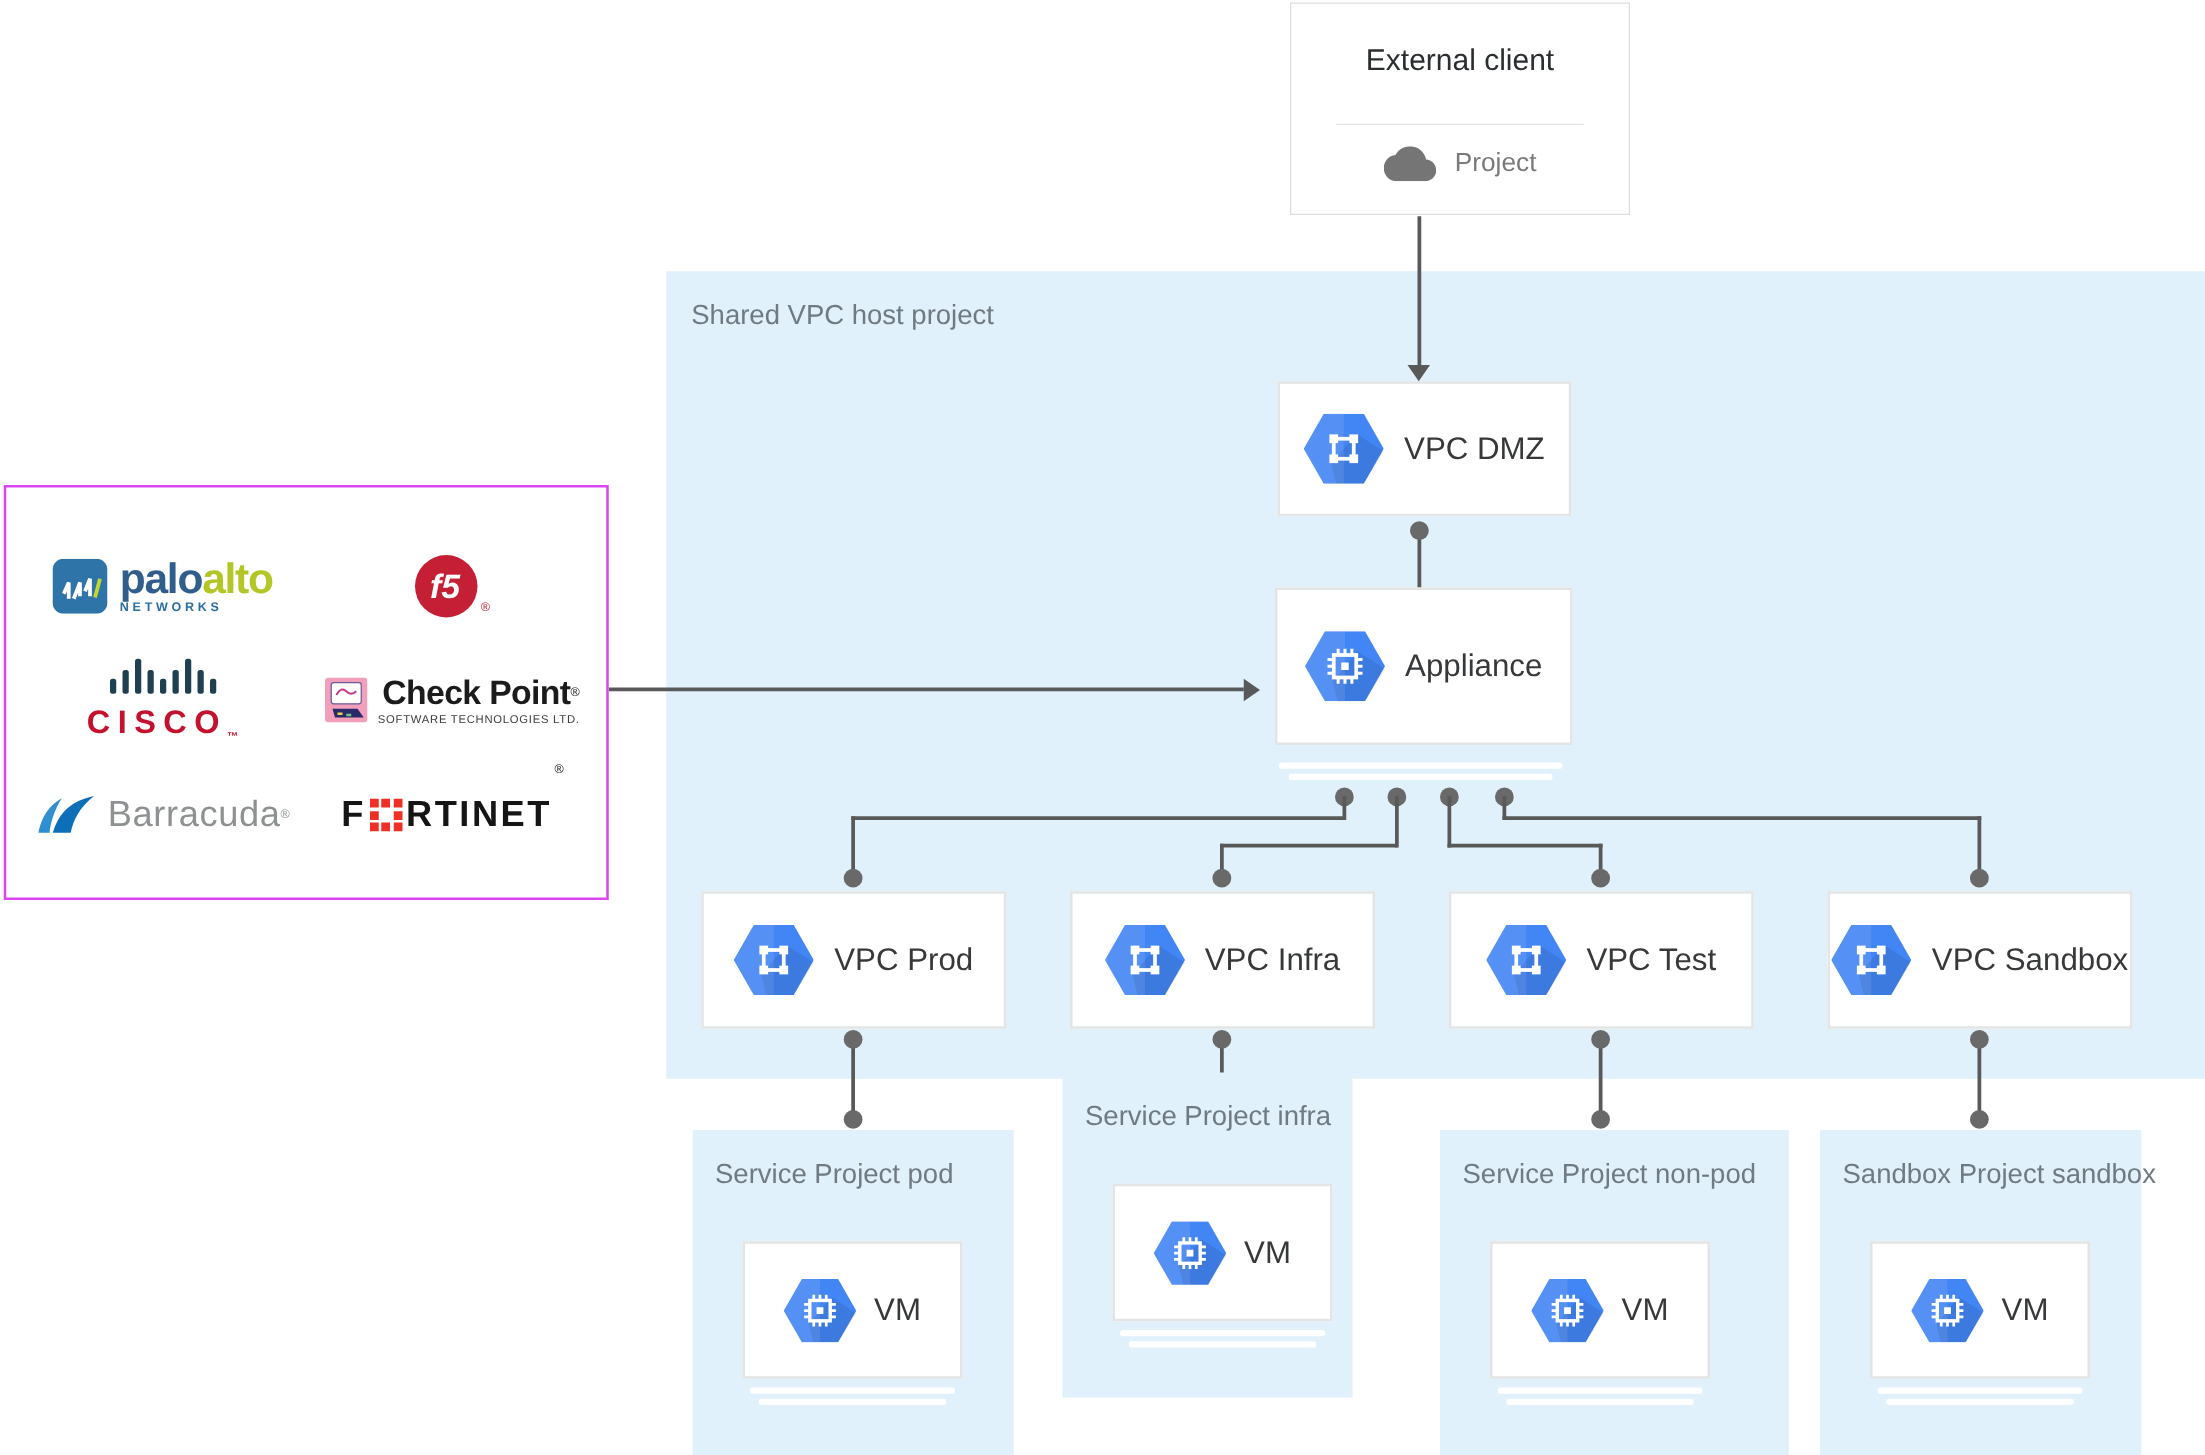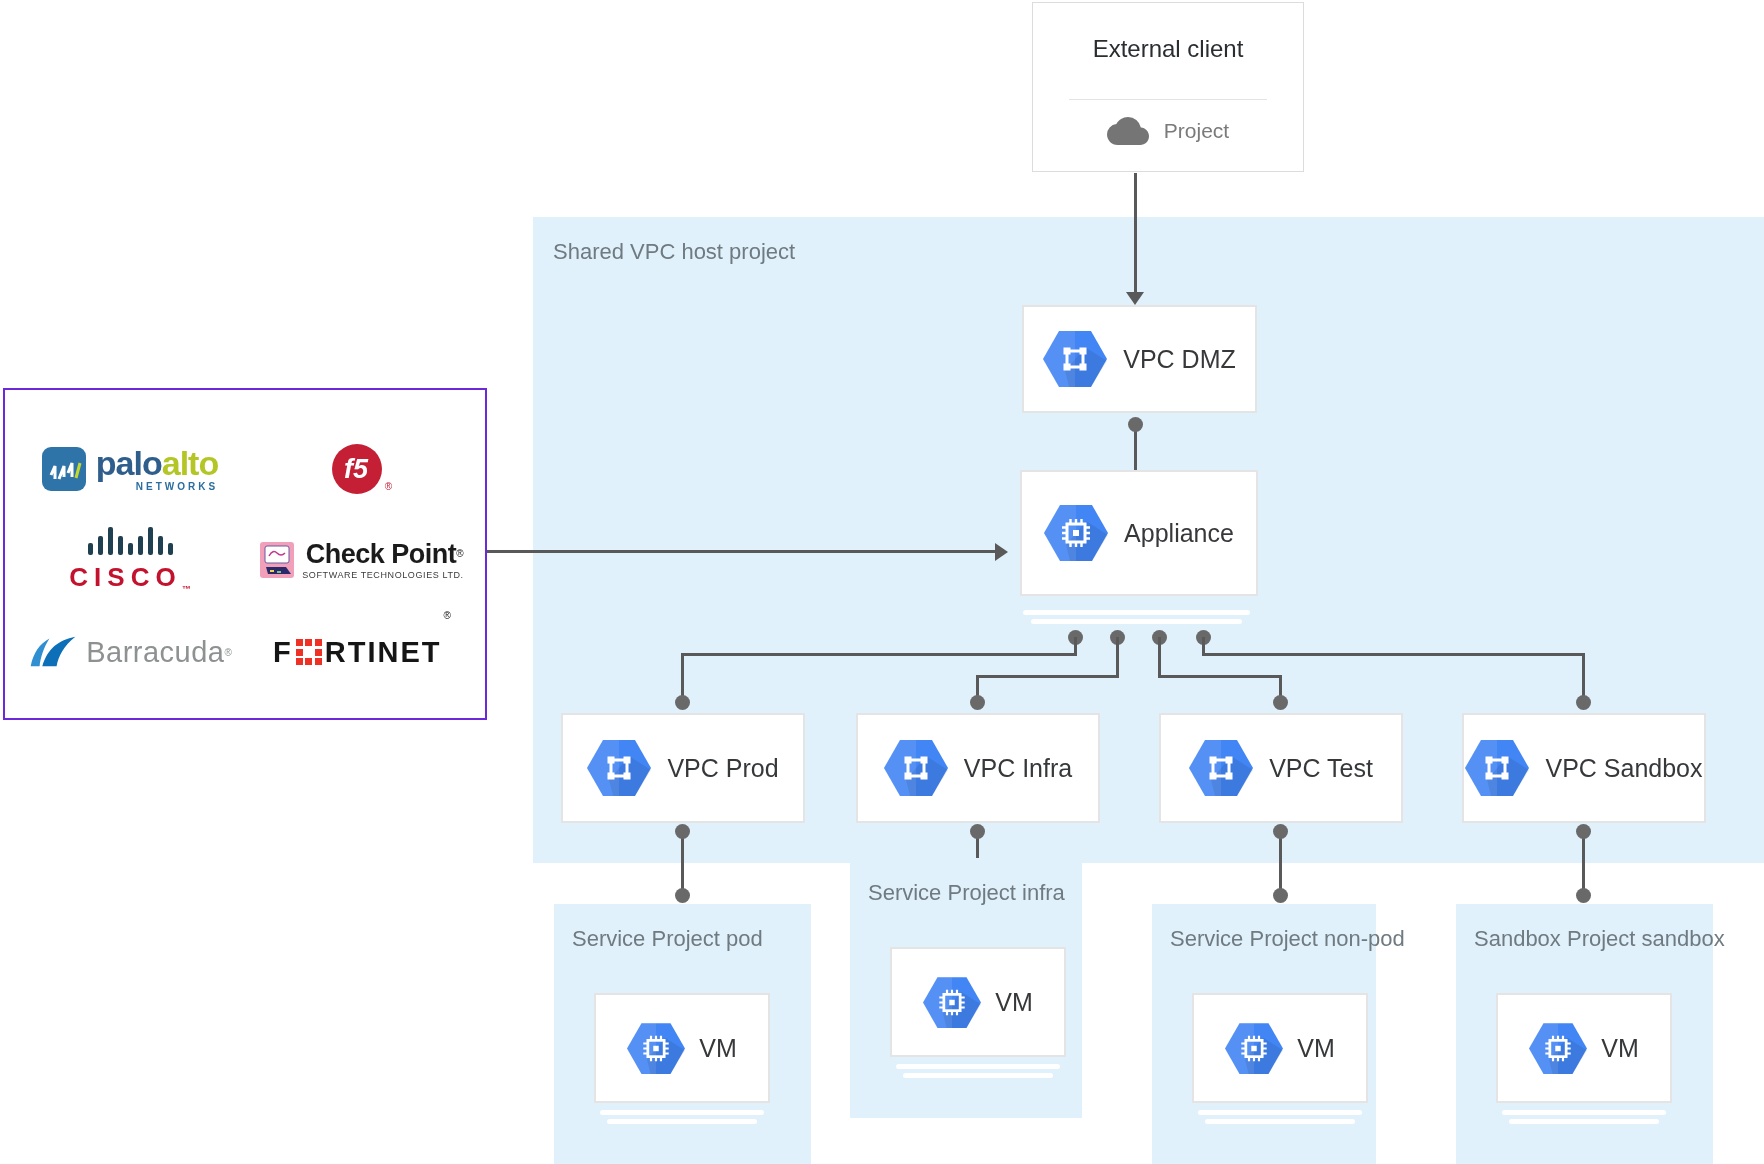--- a/index.html
+++ b/index.html
@@ -20,26 +20,26 @@
   
   #ext-client{position:absolute;left:1032px;top:2px;width:272px;height:170px;background:#fff;
               border:1px solid #DCDCDC;box-sizing:border-box;text-align:center;}
   #ext-client .title{margin-top:32px;font-size:24px;color:#2B2E30;}
   #ext-client .divider{position:absolute;left:36px;right:36px;top:96px;height:1px;background:#E3E3E3;}
   #ext-client .inet-row{position:absolute;left:0;right:0;top:114px;display:flex;align-items:center;
                         justify-content:center;gap:15px;}
   #ext-client .inet-label{font-size:21px;color:#7A7A7A;}
   
   #vendors{position:absolute;left:3px;top:388px;width:484px;height:332px;background:#fff;
-           border:2px solid #6d28d9;box-sizing:border-box;}
+           border:2px solid #d946ef;box-sizing:border-box;}
   .vendor{position:absolute;display:flex;align-items:center;justify-content:center;}
   .pan-words{line-height:1;}
   .pan-palo{font-size:34px;font-weight:600;color:#2F5E8C;letter-spacing:-1px;}
   .pan-alto{font-size:34px;font-weight:600;color:#B4C626;letter-spacing:-1px;}
-  .pan-networks{font-size:10px;font-weight:700;letter-spacing:3px;color:#2A6E9F;text-align:right;margin-top:2px;}
+  .pan-networks{font-size:10px;font-weight:700;letter-spacing:3px;color:#2A6E9F;margin-top:2px;}
   .f5-circle{width:50px;height:50px;border-radius:50%;background:#C51F35;display:flex;
              align-items:center;justify-content:center;position:relative;}
   .f5-text{color:#fff;font-size:27px;font-weight:700;font-style:italic;transform:translateX(-1px);}
   .f5-reg{position:absolute;right:-10px;bottom:2px;font-size:10px;color:#C51F35;}
   .cisco-wrap{display:flex;flex-direction:column;align-items:center;}
   .cisco-bars{display:flex;align-items:flex-end;gap:5px;height:30px;}
   .cisco-bars i{display:block;width:5px;background:#1F4050;border-radius:2px;}
   .cisco-text{font-size:26px;font-weight:700;letter-spacing:6px;color:#C4122E;margin-top:7px;}
   .cisco-tm{font-size:9px;color:#C4122E;vertical-align:sub;letter-spacing:0;}
   .cp-text{line-height:1;text-align:right;}
@@ -217,21 +217,21 @@
     <div class="vm-node">
       <svg width="58" height="51" viewBox="0 0 64 56">
           <use href="#hex-base"></use>
           <use href="#chip-glyph"></use>
         </svg>
       <span class="node-label">VM</span>
     </div>
     <div class="stripe" style="left:46px;top:206px;width:164px;"></div>
     <div class="stripe" style="left:53px;top:215px;width:150px;"></div>
   </div>
-  <div class="region" style="left:1152px;top:904px;width:224px;height:260px;">
+  <div class="region" style="left:1152px;top:904px;width:257px;height:260px;padding-left:22px;">
     <div class="svc-label">Service Project non-pod</div>
     <div class="vm-node">
       <svg width="58" height="51" viewBox="0 0 64 56">
           <use href="#hex-base"></use>
           <use href="#chip-glyph"></use>
         </svg>
       <span class="node-label">VM</span>
     </div>
     <div class="stripe" style="left:46px;top:206px;width:164px;"></div>
     <div class="stripe" style="left:53px;top:215px;width:150px;"></div>

